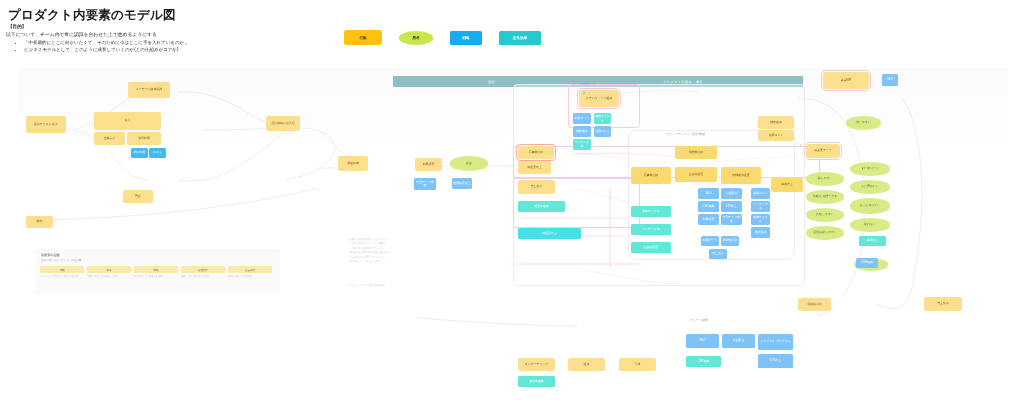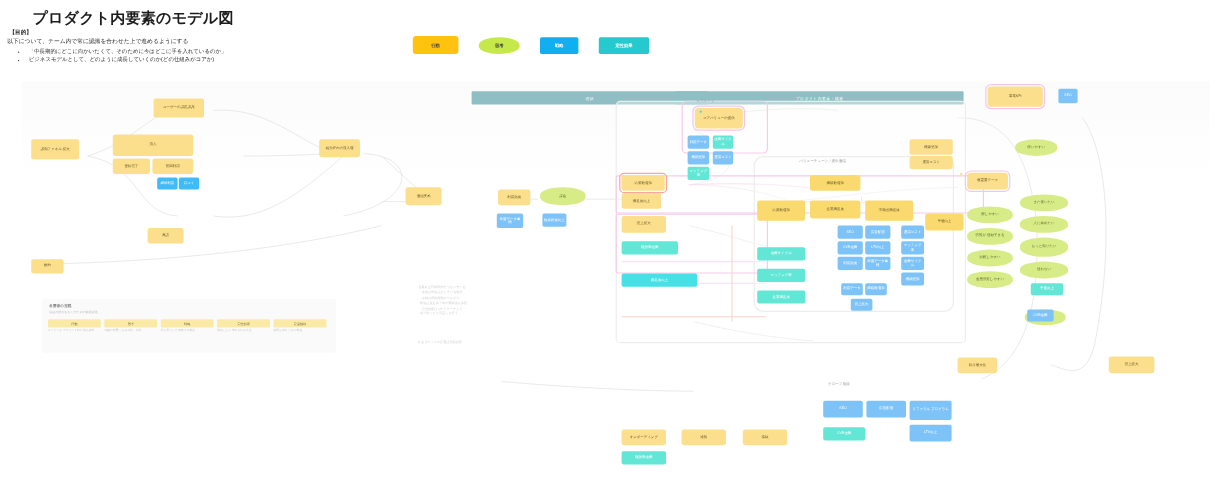--- a/index.html
+++ b/index.html
@@ -6,21 +6,21 @@
   body{
     width:1024px;height:409px;overflow:hidden;background:#ffffff;
     font-family:"Liberation Sans","DejaVu Sans",sans-serif;
     -webkit-font-smoothing:antialiased;
   }
   #root{position:relative;width:1024px;height:409px;}
 
   
   .doc-title{
     position:absolute;left:8px;top:7px;
-    font-size:12.5px;font-weight:bold;color:#1b1b1b;letter-spacing:.2px;margin-left:19px;
+    font-size:12.5px;font-weight:bold;color:#1b1b1b;letter-spacing:.2px;
   }
   .purpose-label{
     position:absolute;left:8px;top:24px;font-size:4.6px;color:#222;font-weight:bold;
   }
   .purpose-line{
     position:absolute;left:6px;top:31px;font-size:4.8px;color:#222;white-space:nowrap;
   }
   .bullet-list{position:absolute;left:16px;top:39px;}
   .bullet-list li{font-size:4.5px;color:#222;line-height:7px;white-space:nowrap;}
   .bullet-list{margin:0;padding-left:8px;list-style:disc;}

